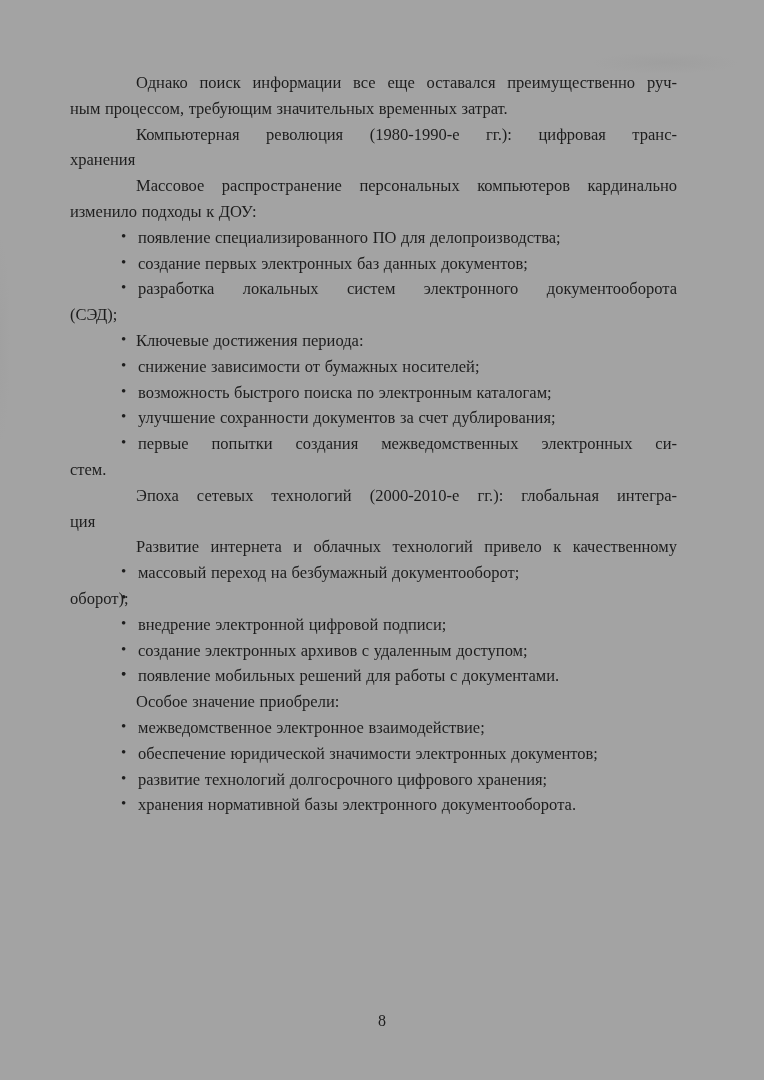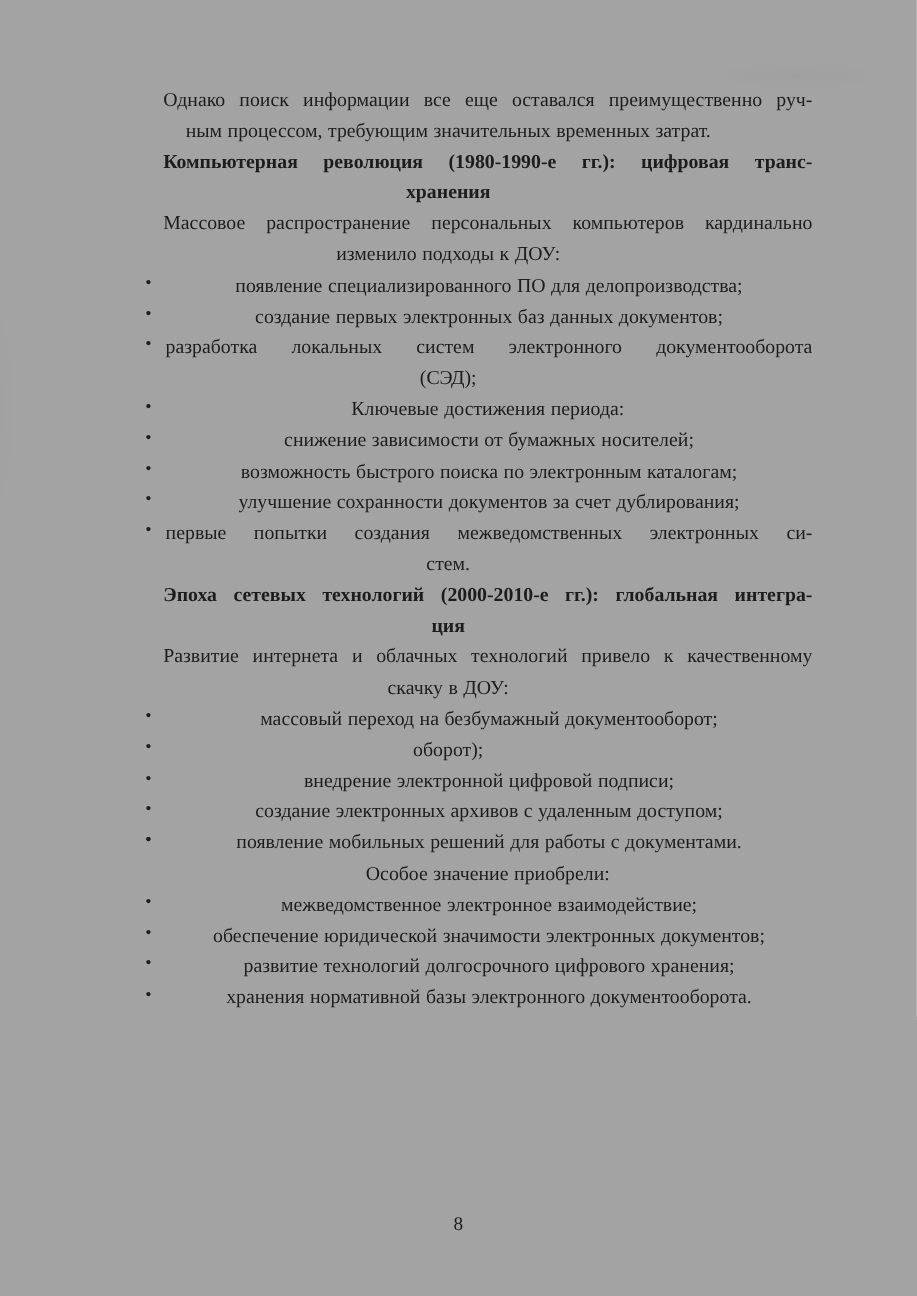--- a/index.html
+++ b/index.html
@@ -37,41 +37,41 @@
   .content {
     position: absolute;
     left: 70px;
     top: 70px;
     width: 607px;
   }
   .line {
     position: relative;
     font-size: 16.5px;
     line-height: 25.8px;
-    text-align: center;
+    text-align: left;
     word-spacing: 0.5px;
   }
   .line.justify {
     text-align: justify;
     text-align-last: justify;
   }
   .line.indent {
     padding-left: 66px;
   }
   .line.bulleted {
     padding-left: 68px;
   }
   .bullet-glyph {
     position: absolute;
     left: 51px;
     top: -1px;
     font-size: 15px;
   }
   .block.heading .line {
-    font-weight: bold;
+    font-weight: normal;
   }
   .page-number {
     position: absolute;
     left: 0;
     top: 1008px;
     width: 764px;
     text-align: center;
     font-size: 16px;
     line-height: 25.8px;
   }
@@ -123,21 +123,20 @@
       <div class="block bullet">
         <div class="line justify bulleted"><span class="bullet-glyph">•</span><span>первые попытки создания межведомственных электронных си-</span></div>
         <div class="line">стем.</div>
       </div>
       <div class="block heading">
         <div class="line justify indent">Эпоха сетевых технологий (2000-2010-е гг.): глобальная интегра-</div>
         <div class="line">ция</div>
       </div>
       <div class="block paragraph">
         <div class="line justify indent">Развитие интернета и облачных технологий привело к качественному</div>
-        <div class="line">скачку в ДОУ:</div>
       </div>
       <div class="block bullet">
         <div class="line bulleted"><span class="bullet-glyph">•</span><span>массовый переход на безбумажный документооборот;</span></div>
       </div>
       <div class="block bullet">
         <div class="line justify bulleted"><span class="bullet-glyph">•</span></div>
         <div class="line">оборот);</div>
       </div>
       <div class="block bullet">
         <div class="line bulleted"><span class="bullet-glyph">•</span><span>внедрение электронной цифровой подписи;</span></div>

